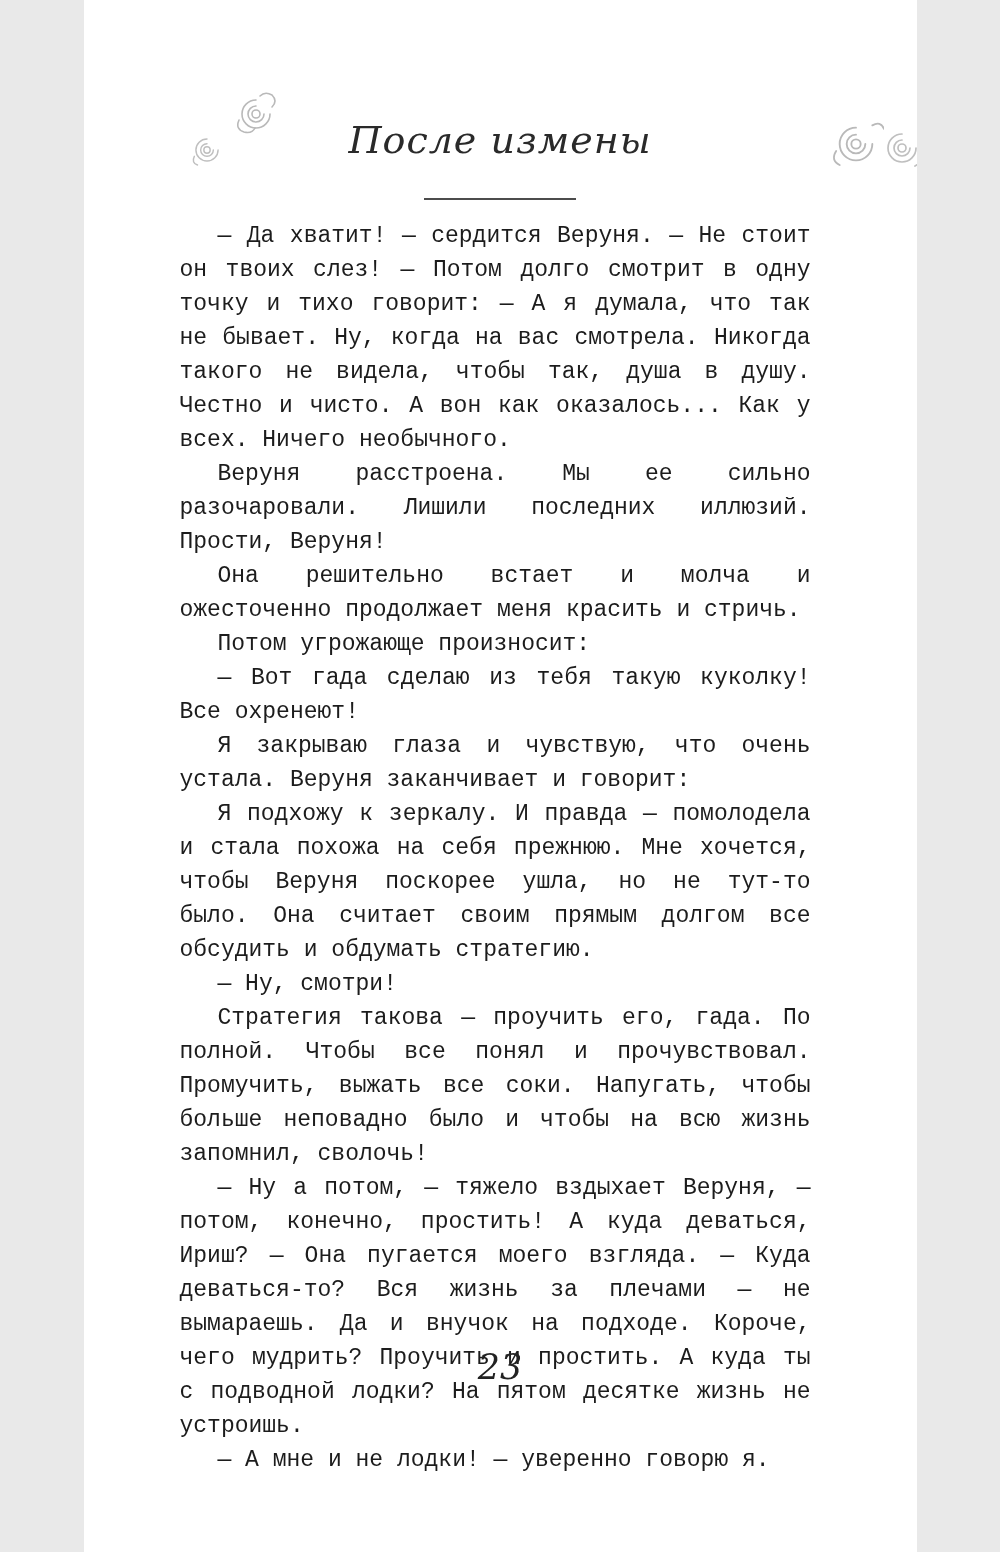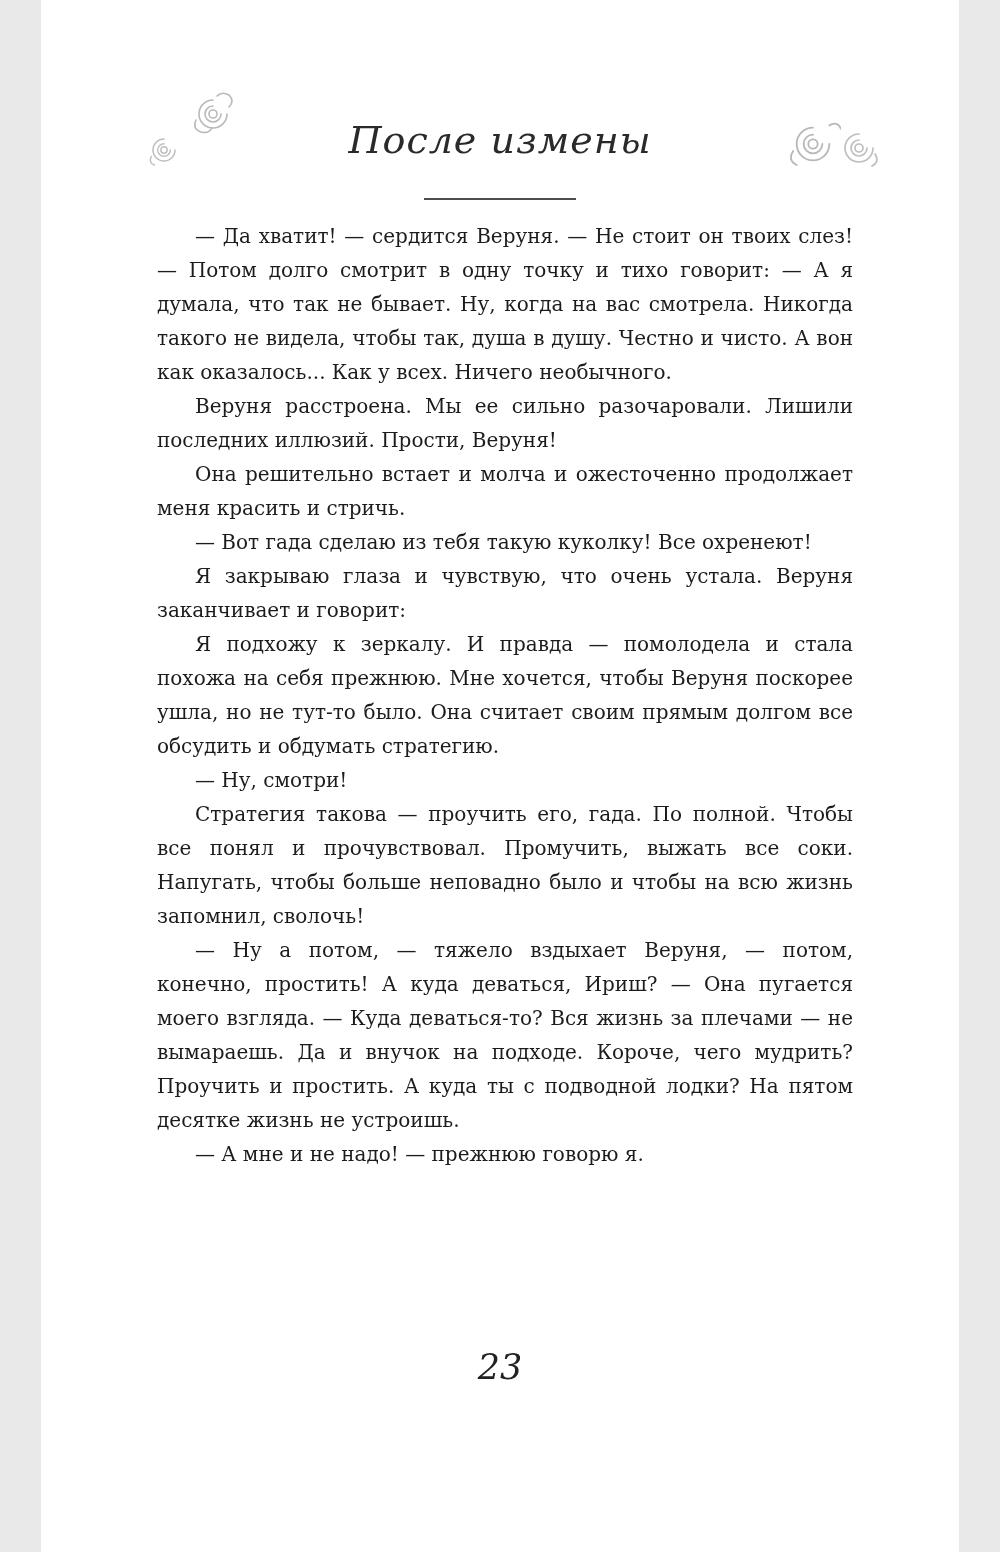--- a/index.html
+++ b/index.html
@@ -2,21 +2,21 @@
 <html lang="ru"><head>
 <meta charset="utf-8">
 <style>
   html, body {
     margin: 0;
     padding: 0;
     background: #e9e9e9;
   }
   .page {
     position: relative;
-    width: 918px;
+    width: 833px;
     height: 1552px;
     margin: 0 auto;
     background: #ffffff;
     overflow: hidden;
     font-family: "DejaVu Serif", serif;
     color: #1c1c1c;
   }
   .book-title {
     position: absolute;
     top: 118px;
@@ -38,26 +38,27 @@
     width: 152px;
     height: 0;
     border-top: 2px solid #4c4c4c;
   }
   .ornament {
     position: absolute;
   }
   .content {
     position: absolute;
     top: 219px;
-    left: 116px;
+    left: 96px;
     right: 106px;
     text-align: justify;
-    font-size: 20px;
+    font-size: 23px;
     line-height: 34px;
     hyphens: auto;
+    font-family: Liberation Mono, monospace;
     -webkit-hyphens: auto;
   }
   .content p {
     margin: 0;
     text-indent: 38px;
   }
   .content p.gap {
   }
   .page-number {
     position: absolute;
@@ -111,24 +112,25 @@
     </svg>
   </span>
 
   <div class="book-title">После измены</div>
   <div class="title-divider"></div>
 
   <div class="content">
     <p>— Да хватит! — сердится Веруня. — Не стоит он твоих слез! — Потом долго смотрит в одну точку и тихо говорит: — А я думала, что так не бывает. Ну, когда на вас смотрела. Никогда такого не видела, чтобы так, душа в душу. Честно и чисто. А вон как оказалось... Как у всех. Ничего необычного.</p>
     <p>Веруня расстроена. Мы ее сильно разочаровали. Лишили последних иллюзий. Прости, Веруня!</p>
     <p>Она решительно встает и молча и ожесточенно продолжает меня красить и стричь.</p>
+    <p>Потом угрожающе произносит:</p>
     <p>— Вот гада сделаю из тебя такую куколку! Все охренеют!</p>
     <p>Я закрываю глаза и чувствую, что очень устала. Веруня заканчивает и говорит:</p>
     <p>Я подхожу к зеркалу. И правда — помолодела и стала похожа на себя прежнюю. Мне хочется, чтобы Веруня поскорее ушла, но не тут-то было. Она считает своим прямым долгом все обсудить и обдумать стратегию.</p>
     <p>— Ну, смотри!</p>
     <p>Стратегия такова — проучить его, гада. По полной. Чтобы все понял и прочувствовал. Промучить, выжать все соки. Напугать, чтобы больше неповадно было и чтобы на всю жизнь запомнил, сволочь!</p>
     <p class="gap">— Ну а потом, — тяжело вздыхает Веруня, — потом, конечно, простить! А куда деваться, Ириш? — Она пугается моего взгляда. — Куда деваться-то? Вся жизнь за плечами — не вымараешь. Да и внучок на подходе. Короче, чего мудрить? Проучить и простить. А куда ты с подводной лодки? На пятом десятке жизнь не устроишь.</p>
-    <p class="gap">— А мне и не надо! — прежнюю говорю я.</p>
+    <p class="gap">— А мне и не лодки! — уверенно говорю я.</p>
   </div>
 
   <div class="page-number">23</div>
 
 </div>
 
 </body></html>

